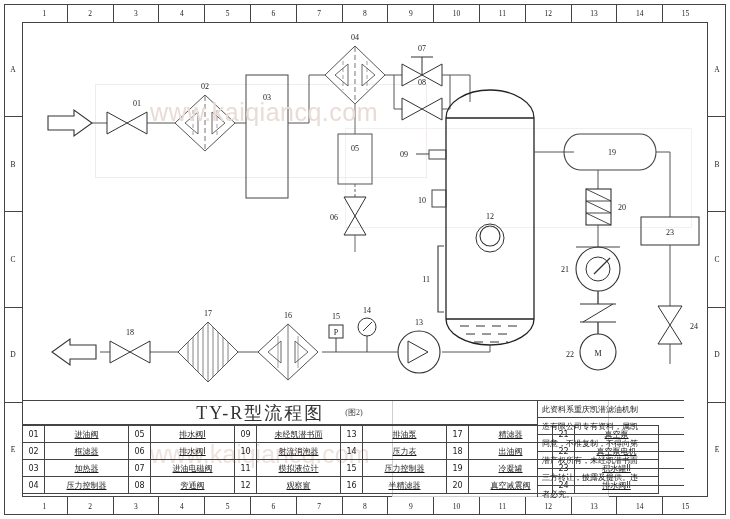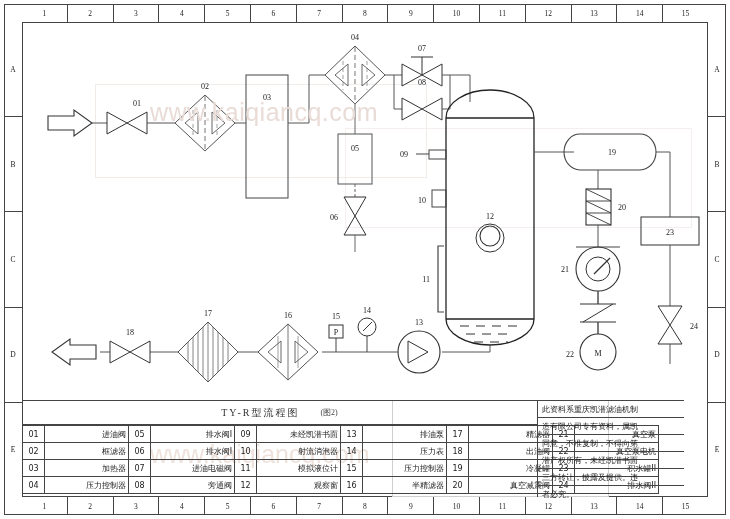--- a/index.html
+++ b/index.html
@@ -42,28 +42,28 @@
     font-size:25px;color:#efe2dc;pointer-events:none;white-space:nowrap;}
   .wmbox{position:absolute;left:95px;top:84px;width:330px;height:92px;border:1px solid #f2ece9;pointer-events:none;}
   .wmbox2{position:absolute;left:345px;top:128px;width:345px;height:98px;border:1px solid #f4efec;pointer-events:none;}
   .wmbox3{position:absolute;left:392px;top:400px;width:215px;height:95px;border:1px solid #cfcfcf;pointer-events:none;}
 
   
   .titleblock{position:absolute;left:22px;top:400px;width:686px;height:97px;}
   .tb-left{position:absolute;left:0;top:0;width:515px;height:97px;border-top:1.2px solid #444;box-sizing:border-box;}
   .tb-title{height:24px;display:flex;align-items:center;justify-content:center;
             border-bottom:1.2px solid #444;box-sizing:border-box;}
-  .tb-title .main{font-size:10px;letter-spacing:2px;color:#333;font-family:"Liberation Serif","DejaVu Serif",serif;}
+  .tb-title .main{font-size:18px;letter-spacing:2px;color:#333;font-family:"Liberation Serif","DejaVu Serif",serif;}
   .tb-title .sub{font-size:8px;color:#444;margin-left:21px;}
   table.legend{border-collapse:collapse;width:515px;table-layout:fixed;}
   table.legend td{border:1px solid #444;height:17px;font-size:8px;color:#1a1a1a;
      padding:0 2px;box-sizing:border-box;overflow:hidden;white-space:nowrap;
      font-family:"DejaVu Sans","Liberation Sans",sans-serif;}
   td.num{width:22px;text-align:center;font-family:"Liberation Serif",serif;font-size:8.5px;}
-  td.lbl{width:84px;text-align:right;padding-left:4px;}
+  td.lbl{width:84px;text-align:center;padding-left:4px;text-decoration:underline;}
 
   .tb-right{position:absolute;left:515px;top:0;width:147px;height:97px;
             border-top:1.2px solid #444;border-left:1.2px solid #444;box-sizing:border-box;}
   table.notes{border-collapse:collapse;width:100%;table-layout:fixed;}
   table.notes td{border-bottom:1px solid #444;height:16px;font-size:8px;color:#1a1a1a;
      padding:0 4px;white-space:nowrap;overflow:hidden;
      font-family:"DejaVu Sans","Liberation Sans",sans-serif;}
   table.notes tr:last-child td{border-bottom:none;margin-left:32px;}
 
   .tag{font-size:8px;fill:#1a1a1a;font-family:"Liberation Serif","DejaVu Serif",serif;}

